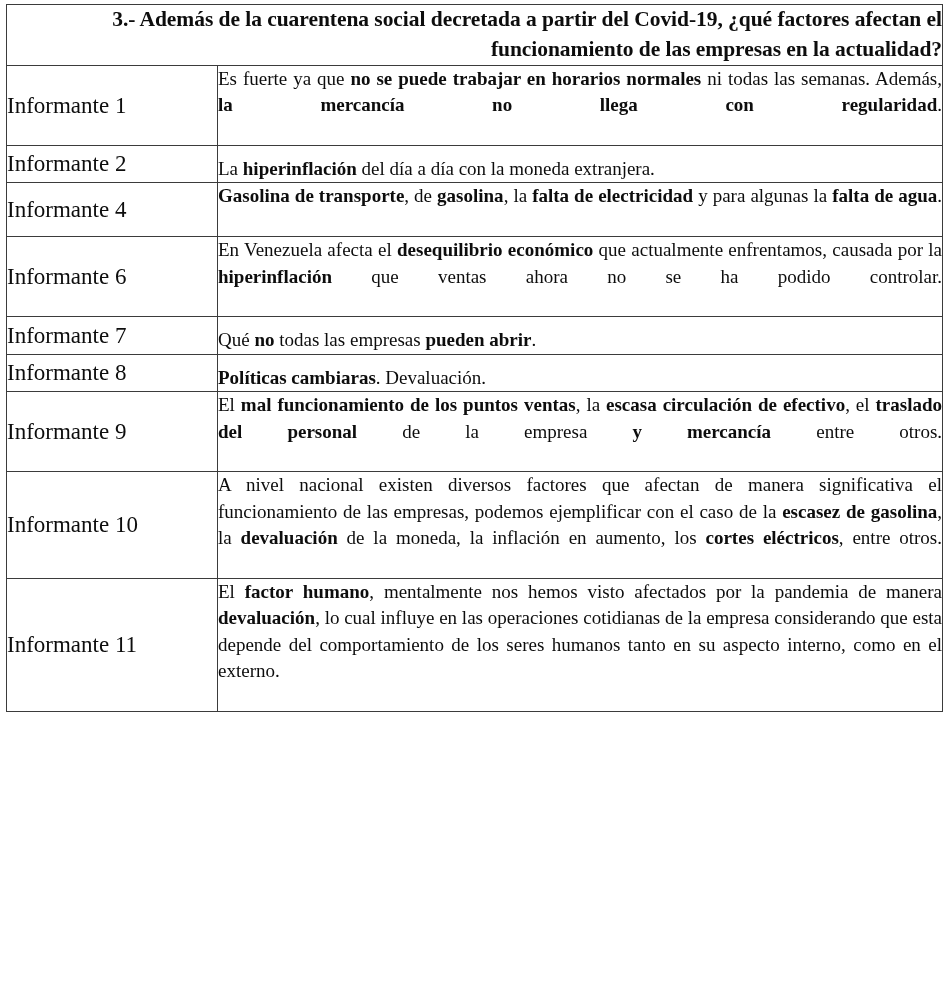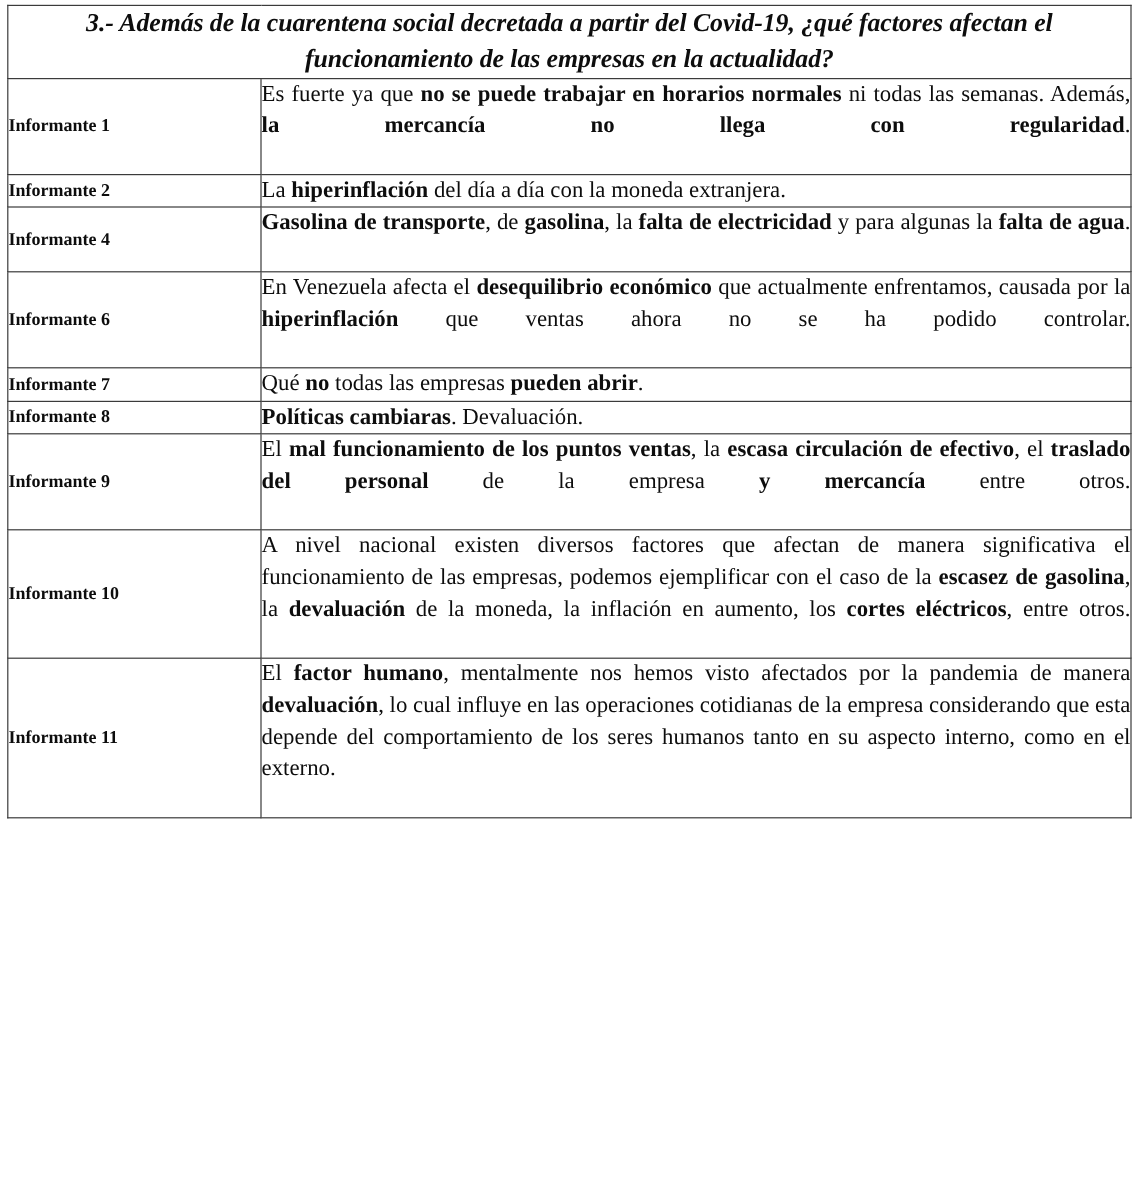--- a/index.html
+++ b/index.html
@@ -33,35 +33,34 @@
     padding: 0;
   }
   
   td.question-cell {
     padding: 4px 8px 5px 8px;
   }
   .question-text {
     font-size: 21.5px;
     line-height: 1.39;
     font-weight: bold;
-    font-style: italic;
-    text-align: center;
+    text-align: right;
     letter-spacing: -0.05px;
   }
   
   col.c-label { width: 211px; }
   col.c-answer { width: 725px; }
 
   td.label-cell {
     padding: 3px 6px 3px 16px;
     text-align: left;
   }
   .label-text {
-    font-size: 15px;
-    font-weight: bold;
+    font-size: 23px;
+    font-weight: normal;
     line-height: 1.2;
     white-space: nowrap;
   }
   td.answer-cell {
     padding: 3px 10px 4px 9px;
   }
   .answer-text {
     font-size: 19px;
     line-height: 1.39;
     text-align: justify;
@@ -70,20 +69,21 @@
   }
   .answer-text b { font-weight: bold; }
   
   .answer-text::after {
     content: "";
     display: inline-block;
     width: 100%;
   }
   .nojust .answer-text {
     text-align: left;
+    margin-top: 10px;
   }
   .nojust .answer-text::after { display: none; }
 </style>
 </head>
 <body>
 
 <div class="page">
   <table class="qtable">
     <colgroup>
       <col class="c-label">

